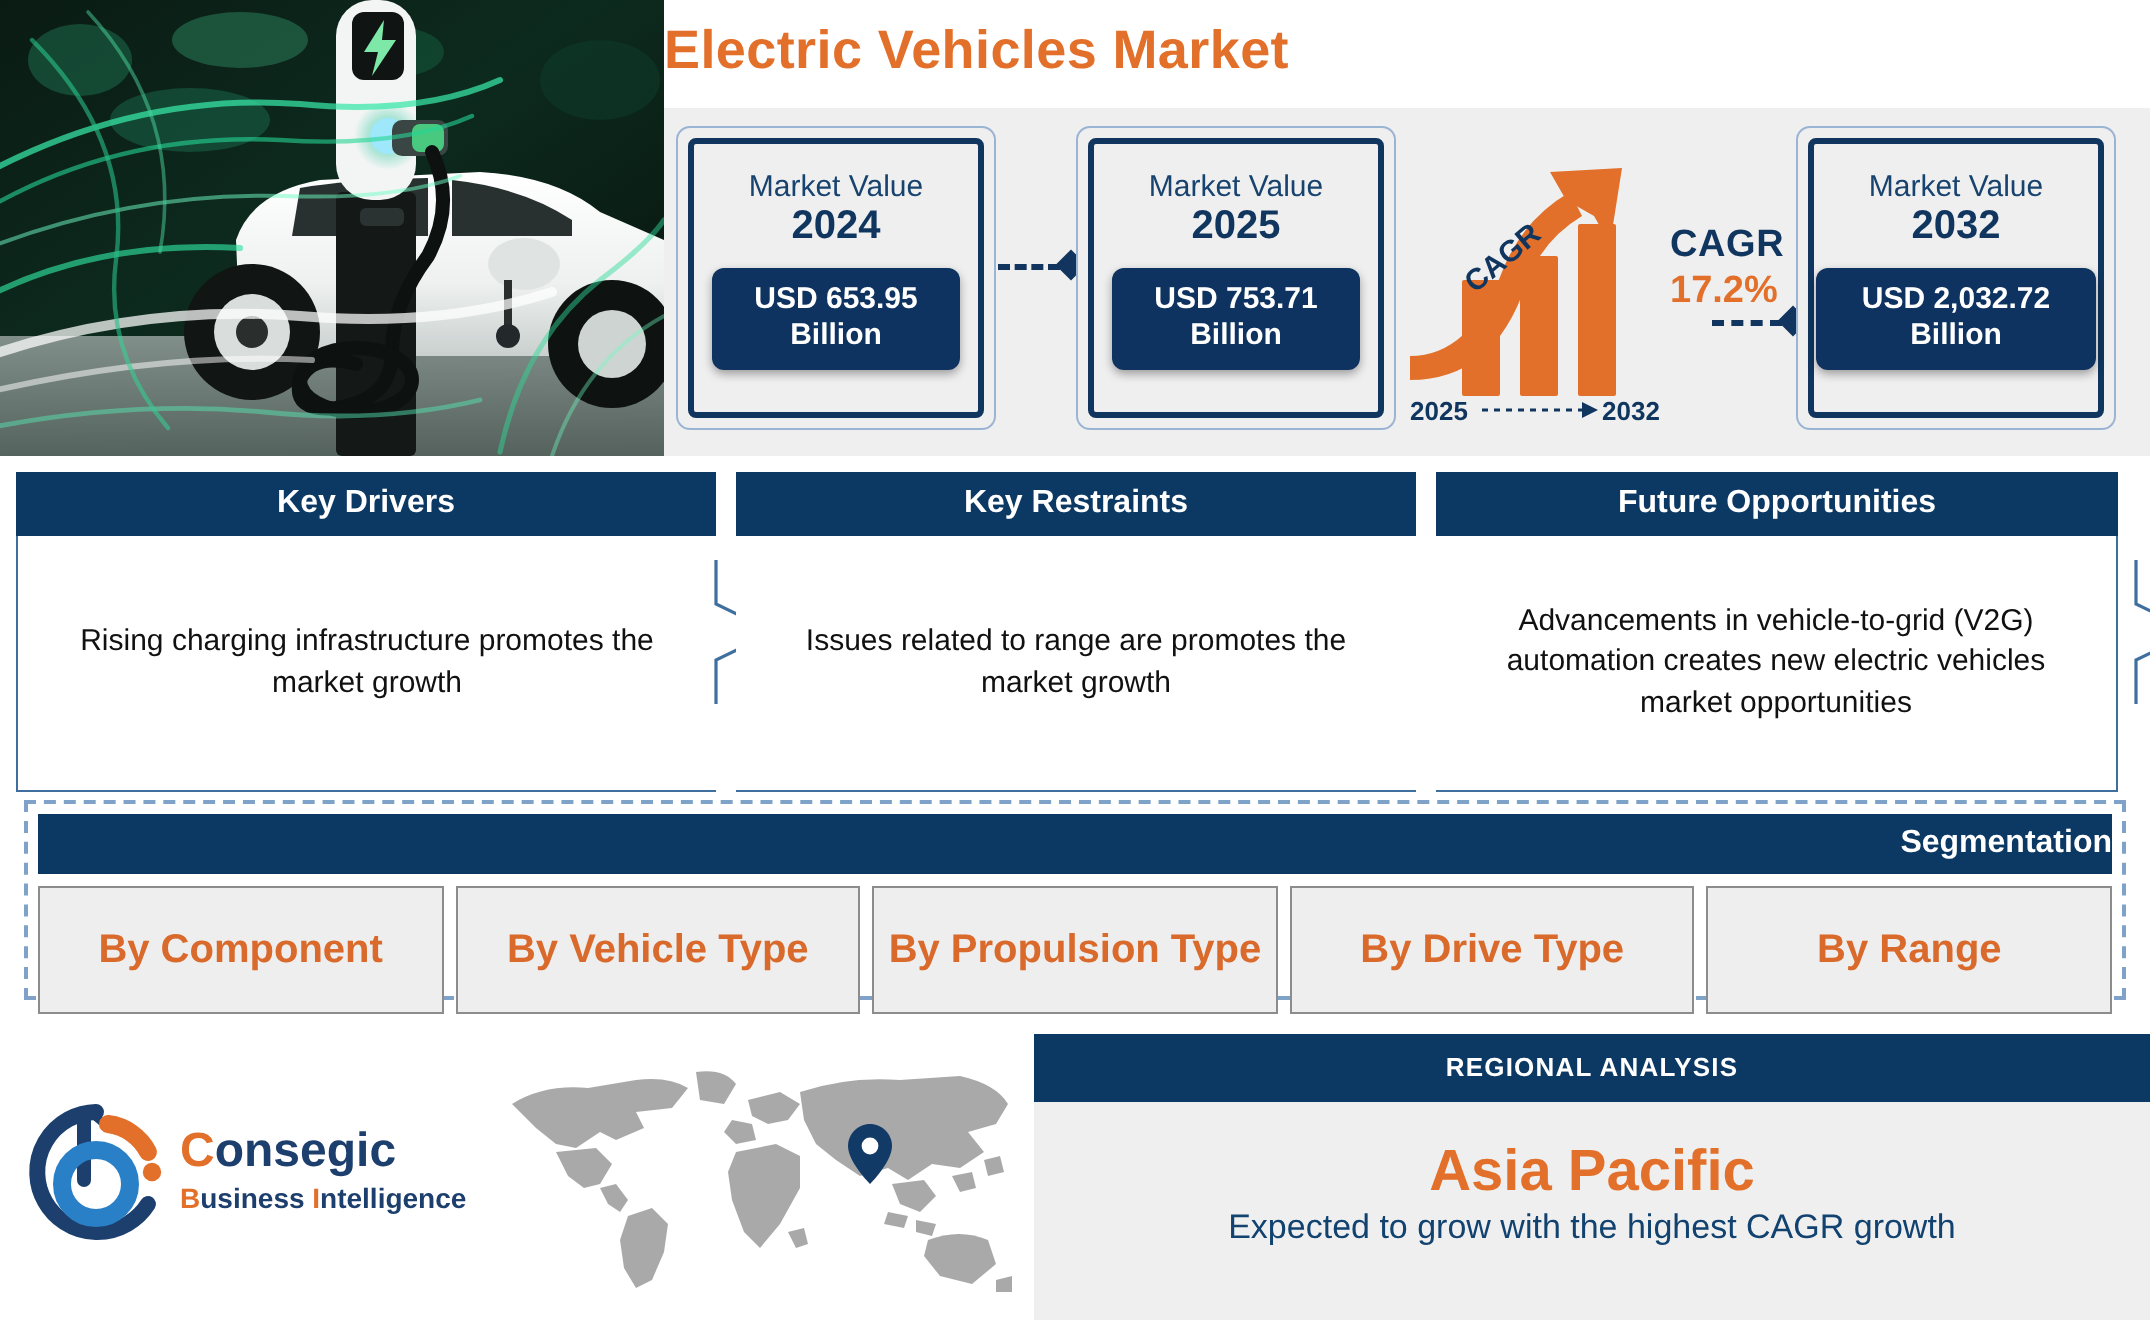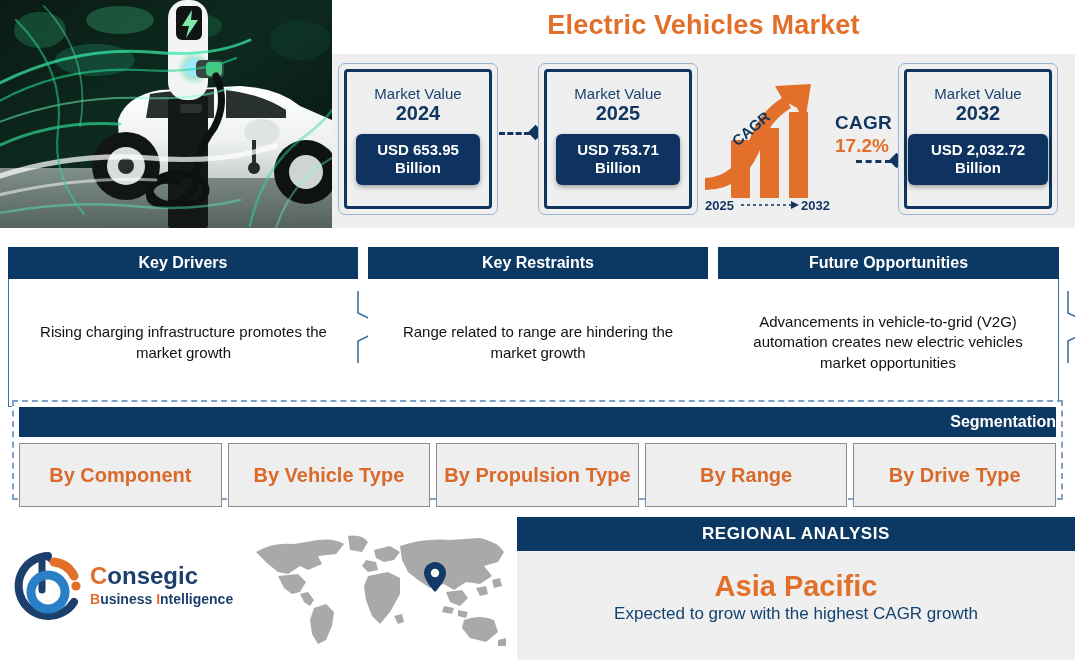--- a/index.html
+++ b/index.html
@@ -18,21 +18,21 @@
     position:absolute; left:0; top:0; width:332px; height:228px;
     overflow:hidden; background:#0b1410;
   }
   .hero-photo svg { position:absolute; left:0; top:0; }
 
   .top-right-panel {
     position:absolute; left:332px; top:0; width:743px; height:228px;
     background:#ffffff;
   }
   .title {
-    position:absolute; left:0; top:10px; width:743px; text-align:center;
+    position:absolute; left:0; top:10px; width:743px; 
     font-size:27px; font-weight:bold; color:#e2702a; letter-spacing:0.2px;
   }
   .grey-strip {
     position:absolute; left:0; top:54px; width:743px; height:174px;
     background:#efefef;
   }
 
   
   .mv-card {
     position:absolute; top:63px; width:160px; height:152px;
@@ -71,21 +71,21 @@
   #conn-3 { left:524px; top:155px; width:46px; }
 
   
   .cagr-graphic { position:absolute; left:373px; top:78px; width:130px; height:133px; }
   .cagr-text-block { position:absolute; left:503px; top:112px; width:80px; }
   .cagr-word { font-size:19px; font-weight:bold; color:#10355f; letter-spacing:0.3px; }
   .cagr-pct  { font-size:19px; font-weight:bold; color:#e2702a; margin-top:1px;}
 
   
   .drivers-row { position:absolute; left:0; top:230px; width:1075px; height:160px; }
-  .driver-box { position:absolute; top:17px; height:132px; }
+  .driver-box { position:absolute; top:6px; height:132px; }
   .driver-head {
     height:32px; background:#0c3864; color:#ffffff; text-align:center;
     font-size:16px; font-weight:bold; line-height:32px;
   }
   .driver-body {
     position:relative; height:128px; background:#ffffff;
     display:flex; align-items:center; justify-content:center; text-align:center;
     padding:4px 18px; font-size:15px; color:#111111; line-height:1.35;
   }
   .bdr-l { border-left:1px solid #3f6f9f; }
@@ -121,21 +121,21 @@
   .logo-name { font-size:24px; font-weight:bold; color:#1d3f6e; line-height:1; }
   .logo-name .c1 { color:#e2702a; }
   .logo-sub { font-size:14px; font-weight:bold; color:#1d3f6e; margin-top:4px; line-height:1; }
   .logo-sub .o { color:#e2702a; }
 
   .world-map { position:absolute; left:248px; top:24px; }
 
   .region-panel { position:absolute; left:517px; top:9px; width:558px; height:143px; }
   .region-head {
     height:34px; background:#0c3864; color:#ffffff; text-align:center;
-    font-size:17px; font-weight:bold; line-height:34px; letter-spacing:0.6px;
+    font-size:13px; font-weight:bold; line-height:34px; letter-spacing:0.6px;
   }
   .region-body {
     height:109px; background:#efefef; text-align:center; padding-top:20px;
   }
   .region-name { font-size:29px; font-weight:bold; color:#e2702a; line-height:1.1; }
   .region-desc { font-size:17px; color:#12426f; margin-top:1px; }
 </style>
 </head>
 <body>
 
@@ -304,40 +304,40 @@
   <div class="driver-box" id="drv-1">
     <div class="driver-head">Key Drivers</div>
     <div class="driver-body bdr-l bdr-b">Rising charging infrastructure promotes the market growth</div>
     <svg class="chevron" style="left:349px;" width="34" height="72" viewBox="0 0 34 72">
       <path d="M1 0 L1 22 L30 36 L1 50 L1 72" fill="none" stroke="#3f6f9f" stroke-width="1.6"></path>
     </svg>
   </div>
 
   <div class="driver-box" id="drv-2">
     <div class="driver-head">Key Restraints</div>
-    <div class="driver-body bdr-b">Range related to range are hindering the market growth</div>
+    <div class="driver-body bdr-b">Issues related to range are promotes the market growth</div>
     <svg class="chevron" style="left:699px;" width="34" height="72" viewBox="0 0 34 72">
       <path d="M1 0 L1 22 L30 36 L1 50 L1 72" fill="none" stroke="#3f6f9f" stroke-width="1.6"></path>
     </svg>
   </div>
 
   <div class="driver-box" id="drv-3">
     <div class="driver-head">Future Opportunities</div>
     <div class="driver-body bdr-r bdr-b">Advancements in vehicle-to-grid (V2G) automation creates new electric vehicles market opportunities</div>
   </div>
 </div>
 
 <div class="seg-wrap">
   <div class="seg-head">Segmentation</div>
   <div class="seg-row">
     <div class="seg-item">By Component</div>
     <div class="seg-item">By Vehicle Type</div>
     <div class="seg-item">By Propulsion Type</div>
+    <div class="seg-item">By Drive Type</div>
     <div class="seg-item">By Range</div>
-    <div class="seg-item">By Drive Type</div>
   </div>
 </div>
 
 <div class="footer">
 
   <div class="logo-block">
     <div class="logo-mark">
       <svg width="72" height="74" viewBox="0 0 72 74">
         <path d="M36 6 A30 30 0 1 0 62 52" fill="none" stroke="#1d3f6e" stroke-width="8" stroke-linecap="round"></path>
         <path d="M30 8 L30 40" fill="none" stroke="#1d3f6e" stroke-width="7" stroke-linecap="round"></path>

